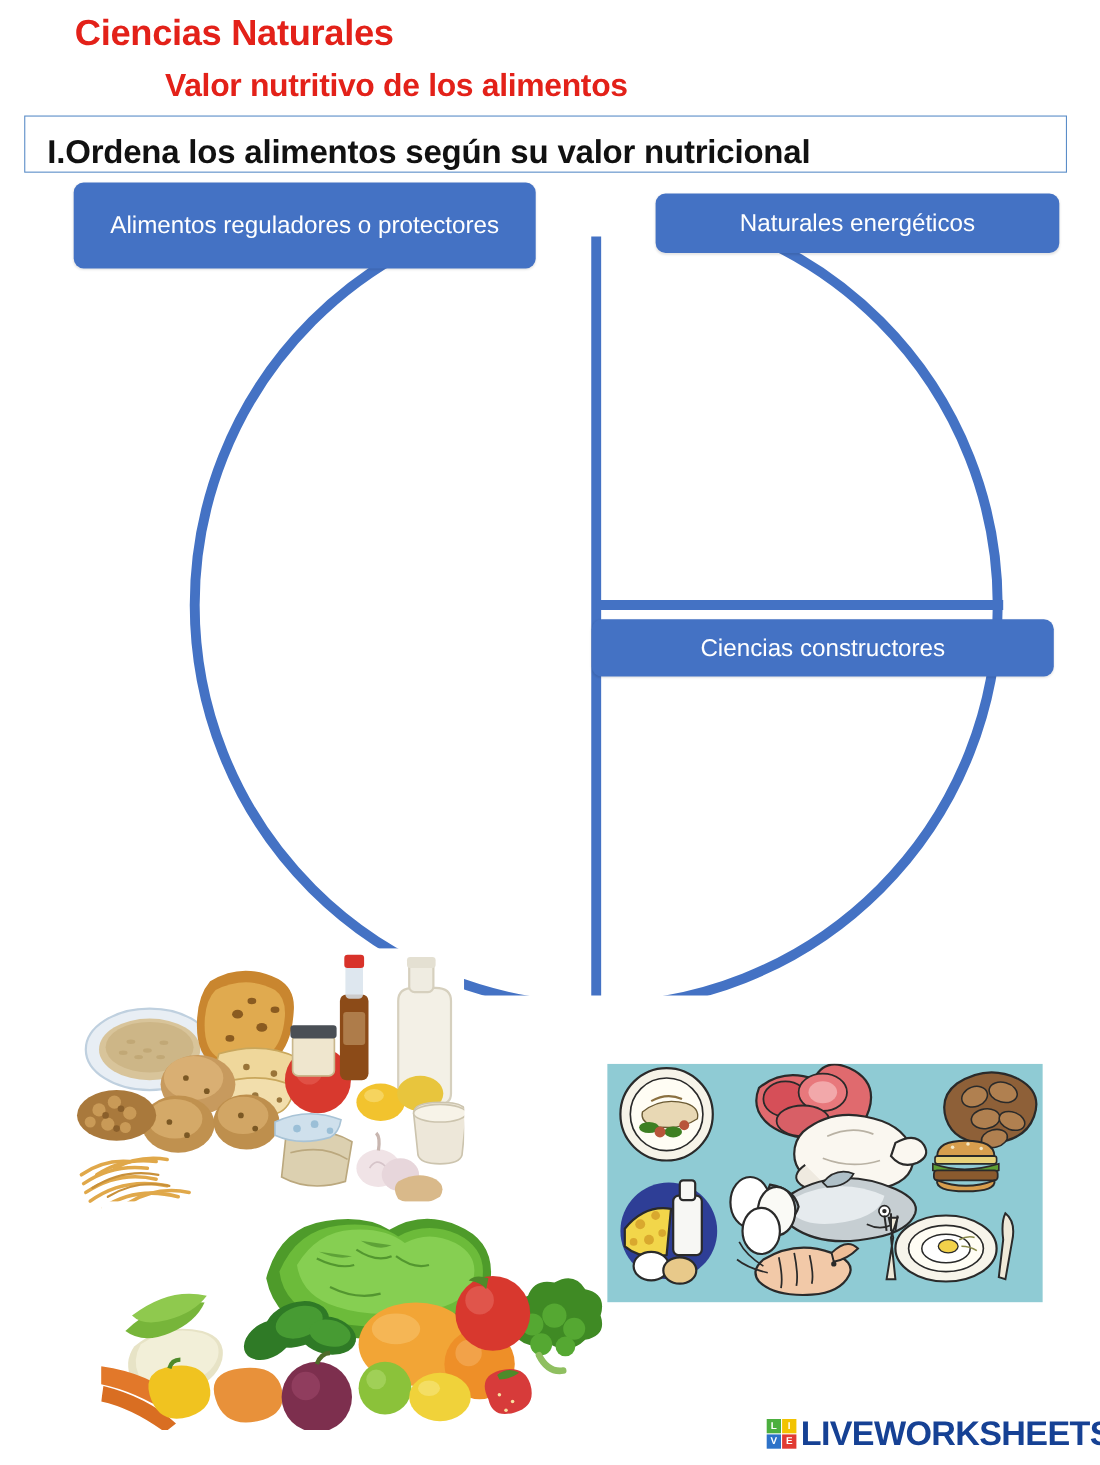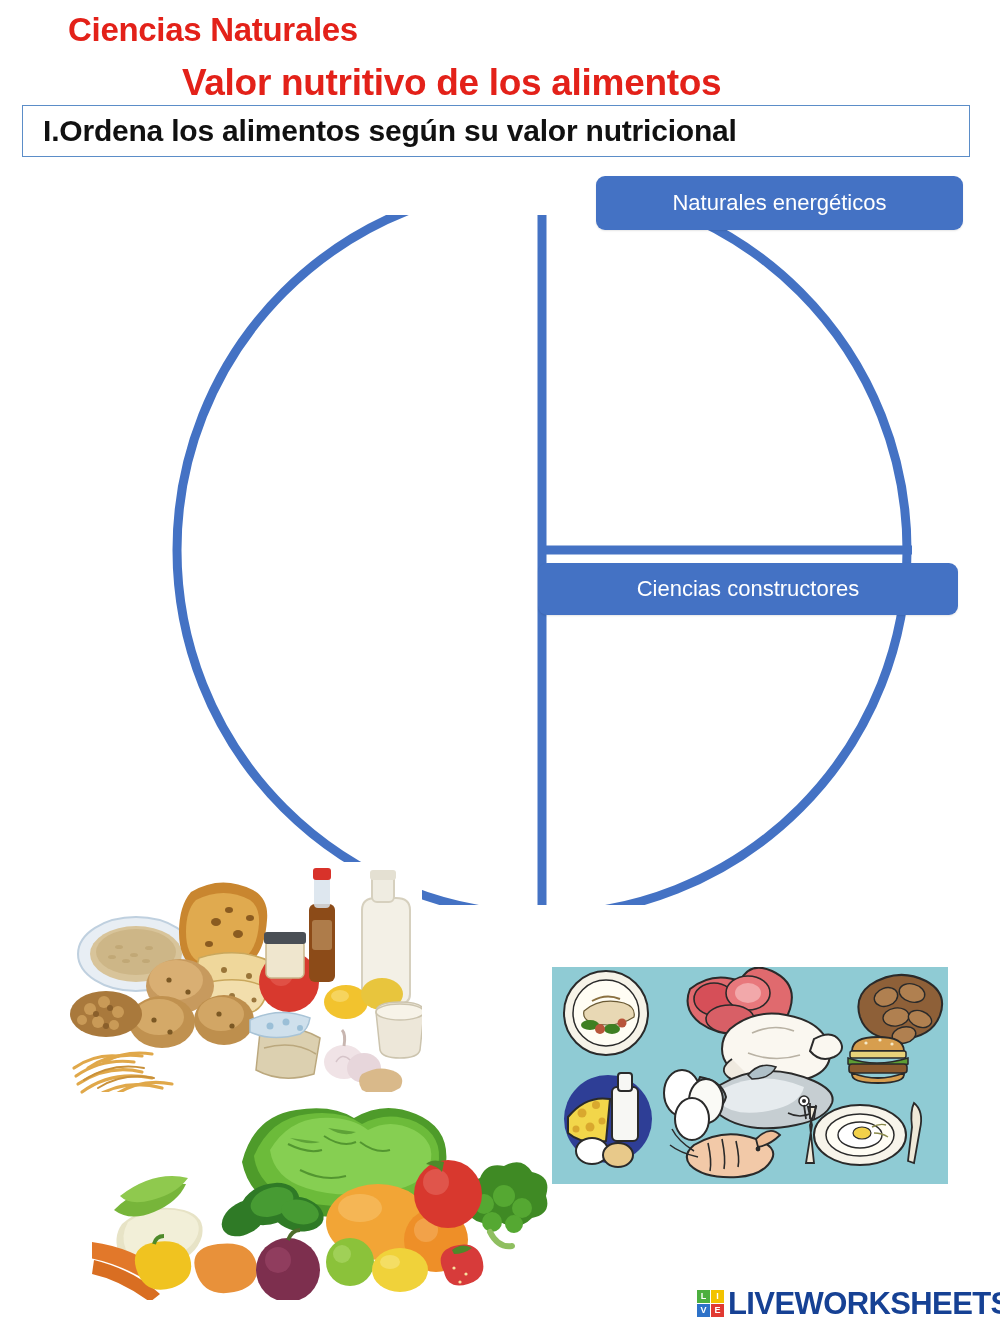--- a/index.html
+++ b/index.html
@@ -16,31 +16,31 @@
   
   .title-red{
     position:absolute;
     color:#E32119;
     font-weight:bold;
     font-family:"Liberation Sans", sans-serif;
     white-space:nowrap;
     letter-spacing:-0.3px;
   }
   #title-line-1{left:68px;top:11px;font-size:33px;}
-  #title-line-2{left:182px;top:62px;font-size:37px;}
+  #title-line-2{left:150px;top:62px;font-size:29px;}
 
   
   #instruction-box{
     position:absolute;
     left:22px;top:105px;
     width:948px;height:52px;
     background:#ffffff;
     border:1.5px solid #5B8DC8;
     box-sizing:border-box;
-    display:flex;align-items:center;
+    display:flex;align-items:flex-end;
   }
   #instruction-text{
     font-size:30px;font-weight:bold;color:#111111;
     margin-left:20px;white-space:nowrap;letter-spacing:-0.2px;
   }
 
   
   #diagram{
     position:absolute;
     left:150px;top:215px;
@@ -124,20 +124,21 @@
     <svg viewBox="0 0 800 690" width="800" height="690" xmlns="http://www.w3.org/2000/svg">
 
       <circle cx="392" cy="335" r="365" fill="none" stroke="#4472C4" stroke-width="9"></circle>
 
       <line x1="392" y1="-30" x2="392" y2="712" stroke="#4472C4" stroke-width="9"></line>
 
       <line x1="392" y1="335" x2="762" y2="335" stroke="#4472C4" stroke-width="9"></line>
     </svg>
   </div>
 
+  <div class="blue-label" id="label-reguladores">Alimentos reguladores o protectores</div>
 
   <div class="blue-label" id="label-energeticos">Naturales energéticos</div>
 
   <div class="blue-label" id="label-constructores">Ciencias constructores</div>
 
   <div class="food-img" id="img-energeticos">
     <svg viewBox="0 0 358 238" xmlns="http://www.w3.org/2000/svg">
       <rect x="0" y="0" width="358" height="238" fill="#ffffff"></rect>
 
       <ellipse cx="72" cy="92" rx="58" ry="37" fill="#E8EEF4" stroke="#BFD0DF" stroke-width="2"></ellipse>

